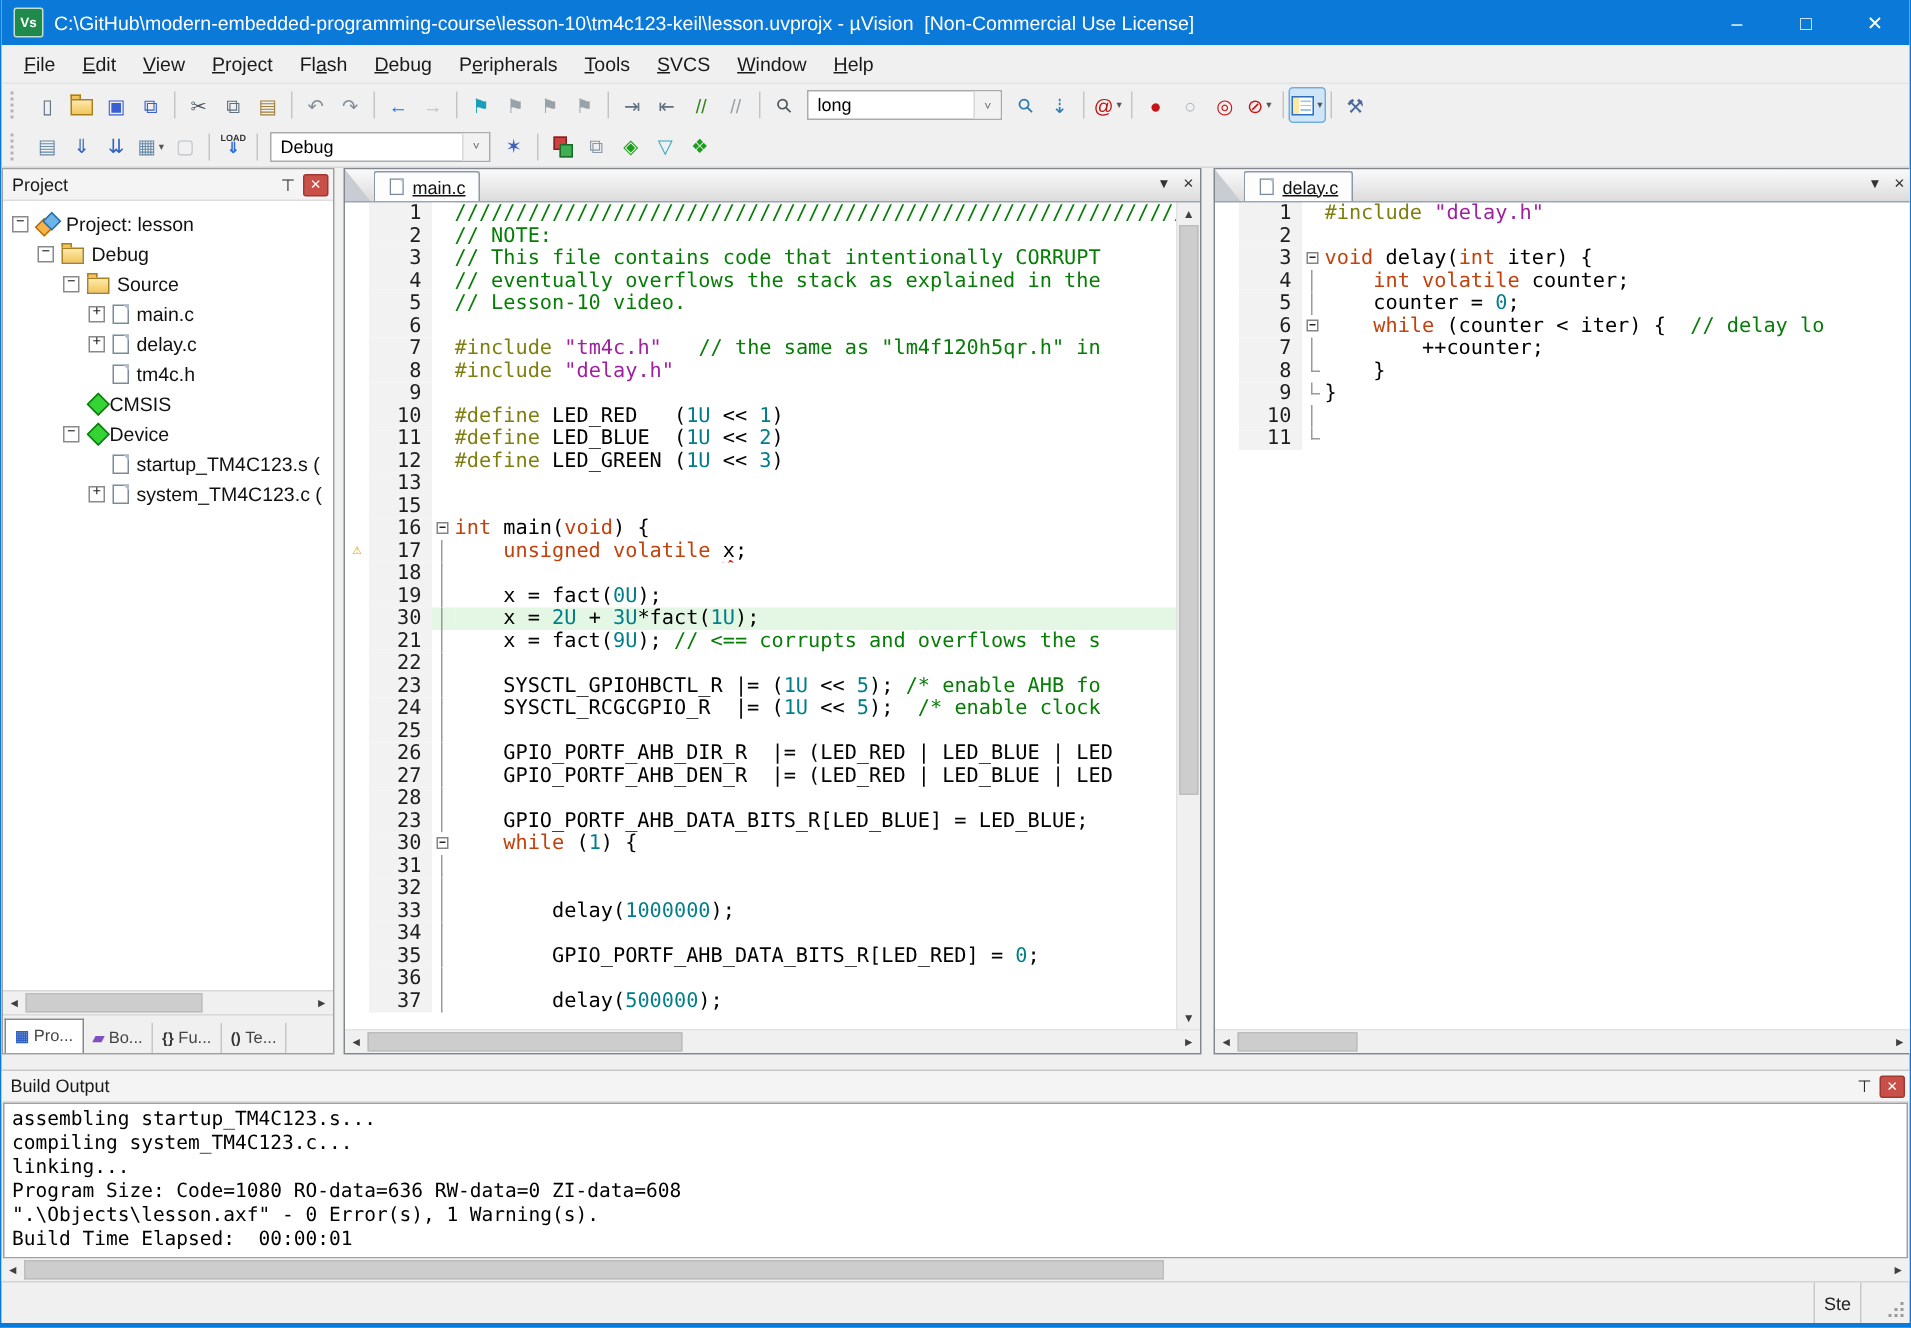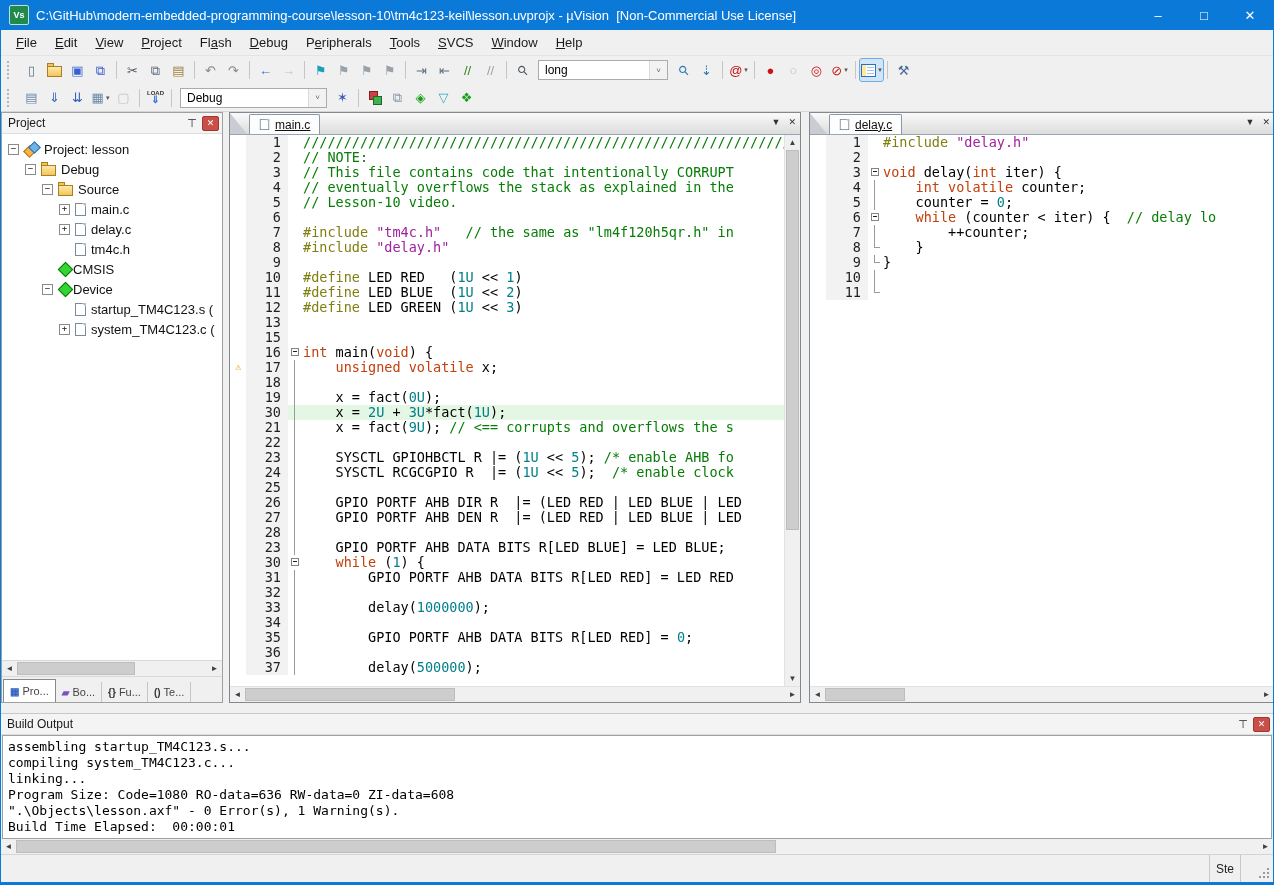--- a/index.html
+++ b/index.html
@@ -454,21 +454,21 @@
             <div class="cl"><span class="cl-margin"></span><span class="cl-num">21</span><span class="cl-fold fold-cont"></span><span class="cl-code"><span class="tok-t">    x = fact(</span><span class="tok-n">9U</span><span class="tok-t">); </span><span class="tok-c">// &lt;== corrupts and overflows the s</span></span></div>
             <div class="cl"><span class="cl-margin"></span><span class="cl-num">22</span><span class="cl-fold fold-cont"></span><span class="cl-code"></span></div>
             <div class="cl"><span class="cl-margin"></span><span class="cl-num">23</span><span class="cl-fold fold-cont"></span><span class="cl-code"><span class="tok-t">    SYSCTL_GPIOHBCTL_R |= (</span><span class="tok-n">1U</span><span class="tok-t"> &lt;&lt; </span><span class="tok-n">5</span><span class="tok-t">); </span><span class="tok-c">/* enable AHB fo</span></span></div>
             <div class="cl"><span class="cl-margin"></span><span class="cl-num">24</span><span class="cl-fold fold-cont"></span><span class="cl-code"><span class="tok-t">    SYSCTL_RCGCGPIO_R  |= (</span><span class="tok-n">1U</span><span class="tok-t"> &lt;&lt; </span><span class="tok-n">5</span><span class="tok-t">);  </span><span class="tok-c">/* enable clock</span></span></div>
             <div class="cl"><span class="cl-margin"></span><span class="cl-num">25</span><span class="cl-fold fold-cont"></span><span class="cl-code"></span></div>
             <div class="cl"><span class="cl-margin"></span><span class="cl-num">26</span><span class="cl-fold fold-cont"></span><span class="cl-code"><span class="tok-t">    GPIO_PORTF_AHB_DIR_R  |= (LED_RED | LED_BLUE | LED</span></span></div>
             <div class="cl"><span class="cl-margin"></span><span class="cl-num">27</span><span class="cl-fold fold-cont"></span><span class="cl-code"><span class="tok-t">    GPIO_PORTF_AHB_DEN_R  |= (LED_RED | LED_BLUE | LED</span></span></div>
             <div class="cl"><span class="cl-margin"></span><span class="cl-num">28</span><span class="cl-fold fold-cont"></span><span class="cl-code"></span></div>
             <div class="cl"><span class="cl-margin"></span><span class="cl-num">23</span><span class="cl-fold fold-cont"></span><span class="cl-code"><span class="tok-t">    GPIO_PORTF_AHB_DATA_BITS_R[LED_BLUE] = LED_BLUE;</span></span></div>
             <div class="cl"><span class="cl-margin"></span><span class="cl-num">30</span><span class="cl-fold fold-open"></span><span class="cl-code"><span class="tok-t">    </span><span class="tok-k">while</span><span class="tok-t"> (</span><span class="tok-n">1</span><span class="tok-t">) {</span></span></div>
-            <div class="cl"><span class="cl-margin"></span><span class="cl-num">31</span><span class="cl-fold fold-cont"></span><span class="cl-code"><span class="tok-t">        GPIO_PORTF_AHB_DATA_BITS_R[LED_RED] = LED_RED</span></span></div>
+            <div class="cl"><span class="cl-margin"></span><span class="cl-num">31</span><span class="cl-fold fold-cont"></span></div>
             <div class="cl"><span class="cl-margin"></span><span class="cl-num">32</span><span class="cl-fold fold-cont"></span><span class="cl-code"></span></div>
             <div class="cl"><span class="cl-margin"></span><span class="cl-num">33</span><span class="cl-fold fold-cont"></span><span class="cl-code"><span class="tok-t">        delay(</span><span class="tok-n">1000000</span><span class="tok-t">);</span></span></div>
             <div class="cl"><span class="cl-margin"></span><span class="cl-num">34</span><span class="cl-fold fold-cont"></span><span class="cl-code"></span></div>
             <div class="cl"><span class="cl-margin"></span><span class="cl-num">35</span><span class="cl-fold fold-cont"></span><span class="cl-code"><span class="tok-t">        GPIO_PORTF_AHB_DATA_BITS_R[LED_RED] = </span><span class="tok-n">0</span><span class="tok-t">;</span></span></div>
             <div class="cl"><span class="cl-margin"></span><span class="cl-num">36</span><span class="cl-fold fold-cont"></span><span class="cl-code"></span></div>
             <div class="cl"><span class="cl-margin"></span><span class="cl-num">37</span><span class="cl-fold fold-cont"></span><span class="cl-code"><span class="tok-t">        delay(</span><span class="tok-n">500000</span><span class="tok-t">);</span></span></div>
           </div>
         <div class="vscroll">
           <span class="scroll-arrow">▲</span>
           <span class="vthumb" style="height:380px"></span>

